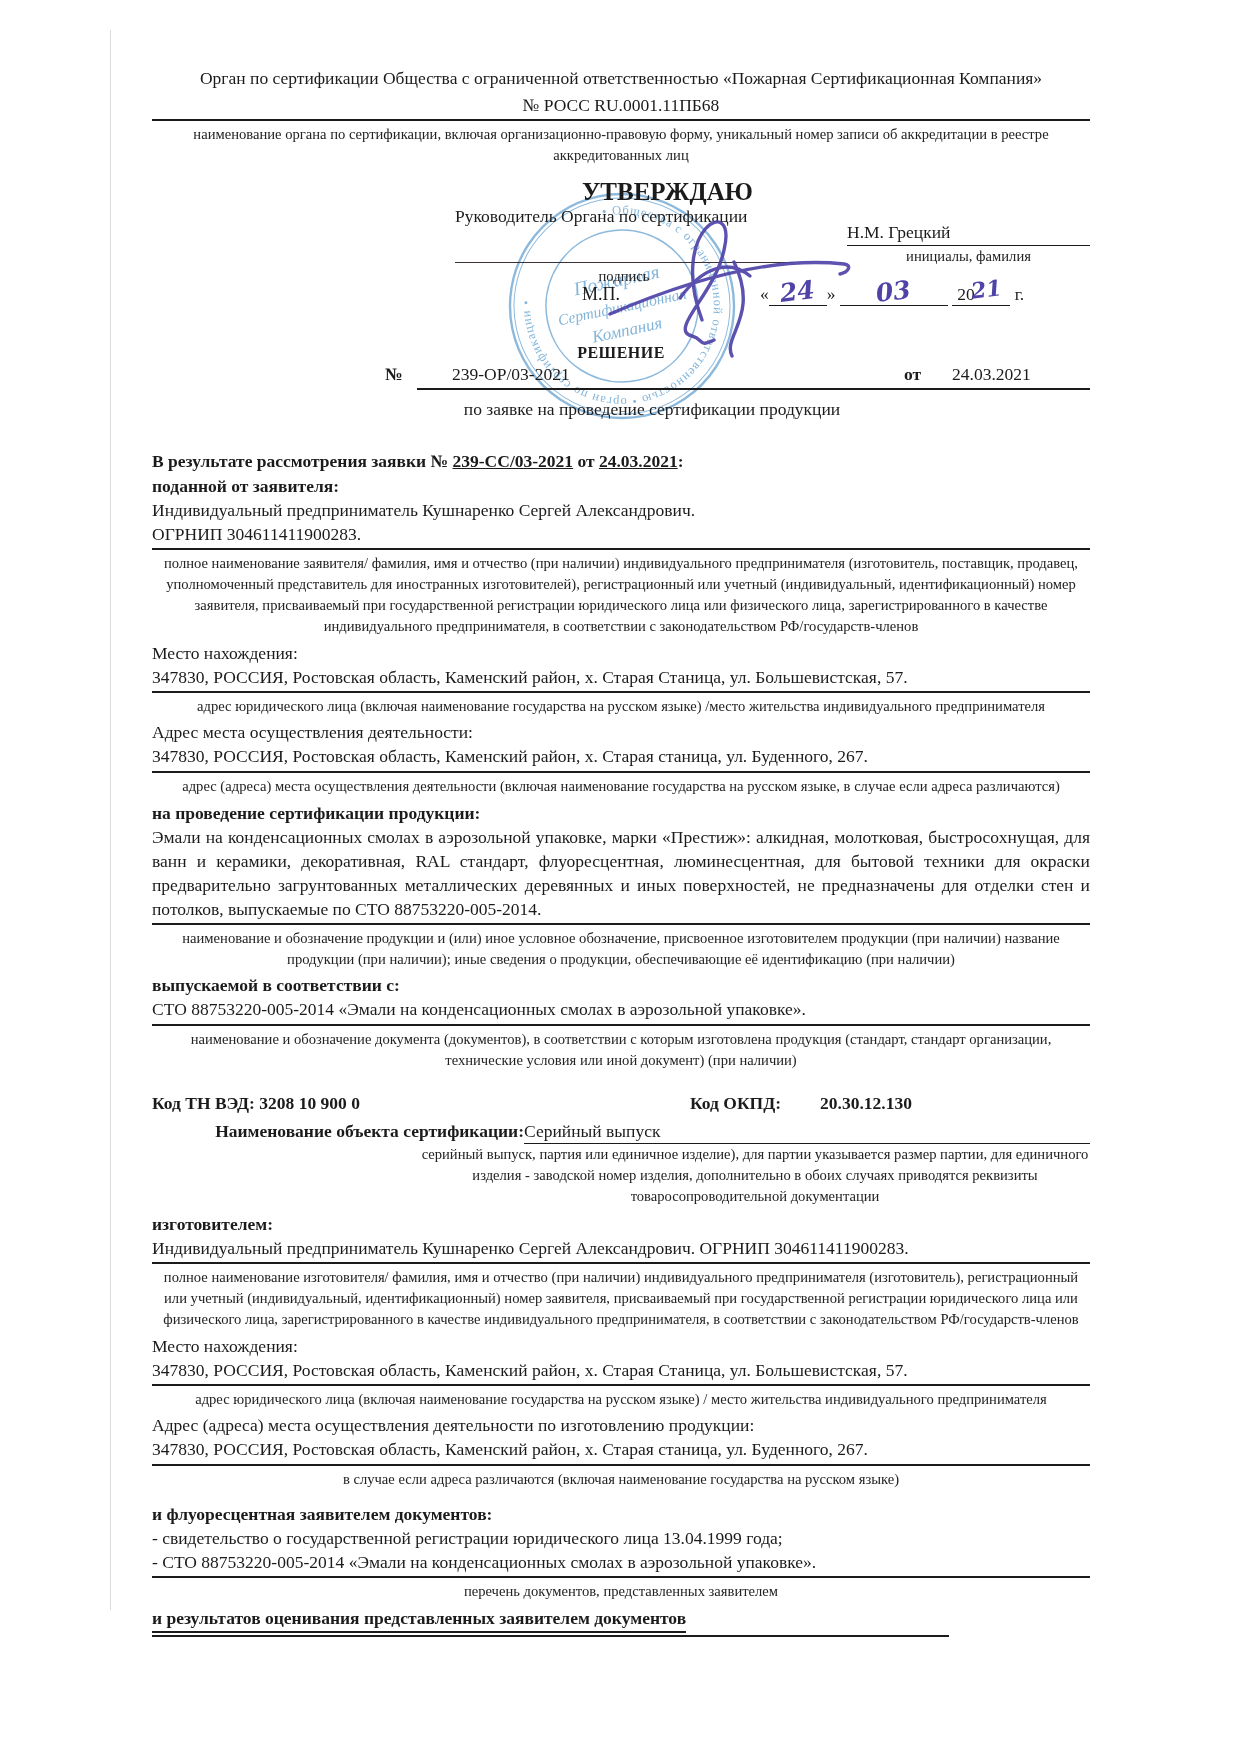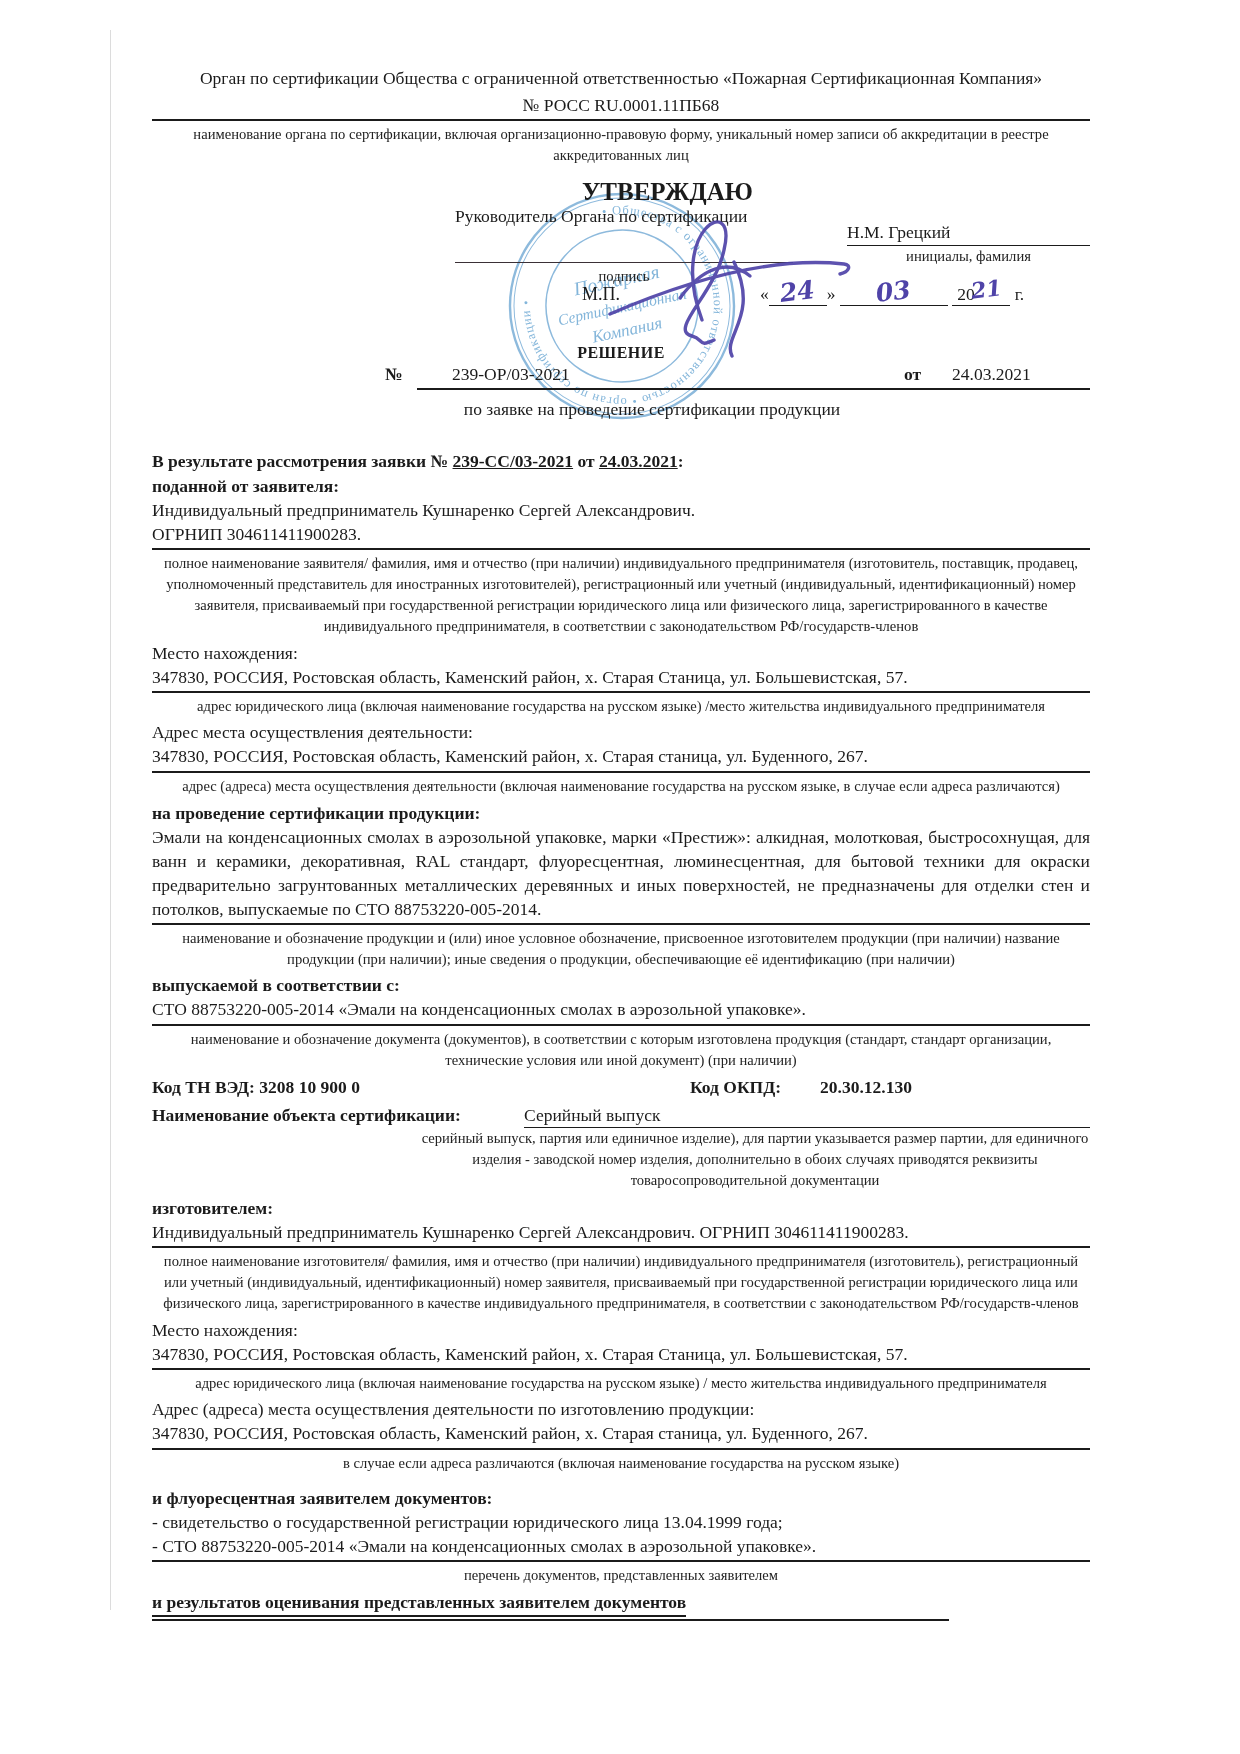--- a/index.html
+++ b/index.html
@@ -35,23 +35,23 @@
   
   .decision{position:relative;z-index:1;margin-top:4px;}
   .dec-title{font-size:16px;letter-spacing:.5px;}
   .dec-numrow{position:relative;height:26px;font-size:17.5px;margin-top:2px;}
   .dec-underline{position:absolute;left:265px;right:0;top:24px;border-top:2px solid #1b1b1b;}
   .dec-sub{margin-left:120px;width:760px;text-align:center;margin-top:7px;}
 
   .body{margin-top:28px;}
   .phone-row{position:relative;height:58px;margin-top:3px;}
   .ul-seg{position:absolute;border-top:2px solid #1b1b1b;height:0;}
-  .kod-row{position:relative;height:26px;margin-top:4px;}
+  .kod-row{position:relative;height:26px;margin-top:20px;}
   .obj-row{display:flex;margin-top:2px;}
-  .obj-label{width:372px;flex:none;}
+  .obj-label{width:372px;flex:none;text-align:right;}
   .obj-val{flex:1;border-bottom:1.8px solid #1b1b1b;}
   .obj-cap{margin-left:268px;width:670px;text-align:center;}
   .results-line{border-bottom:2px solid #1b1b1b;display:inline-block;padding-bottom:1px;}
   .stamp-text{fill:#6ea9d4;font-family:"Liberation Serif",serif;}
 </style>
 </head>
 <body>
 
 <div class="page">
   <div class="scan-edge"></div>

